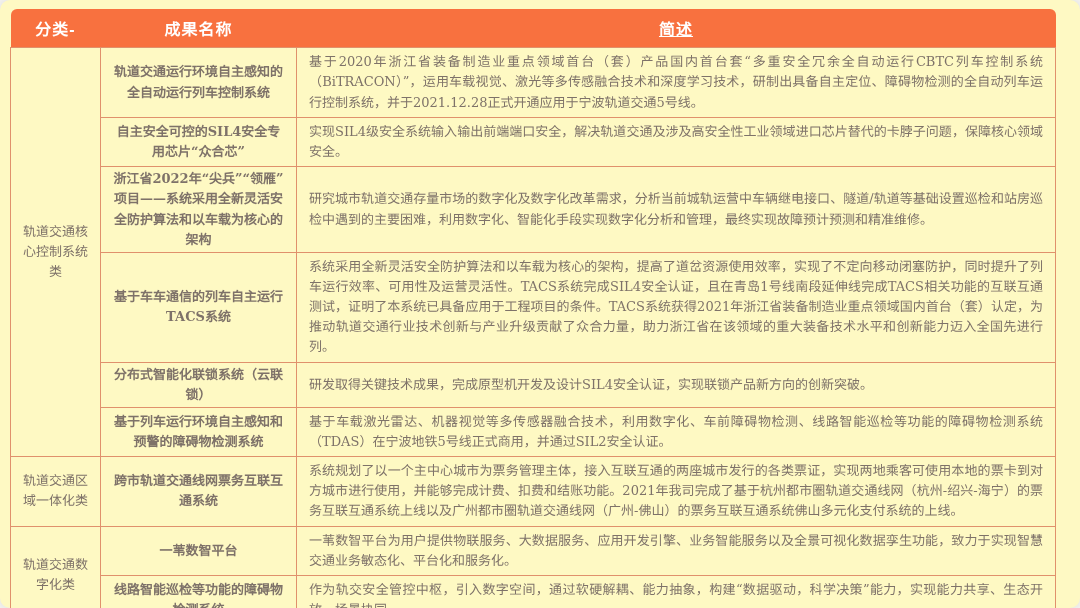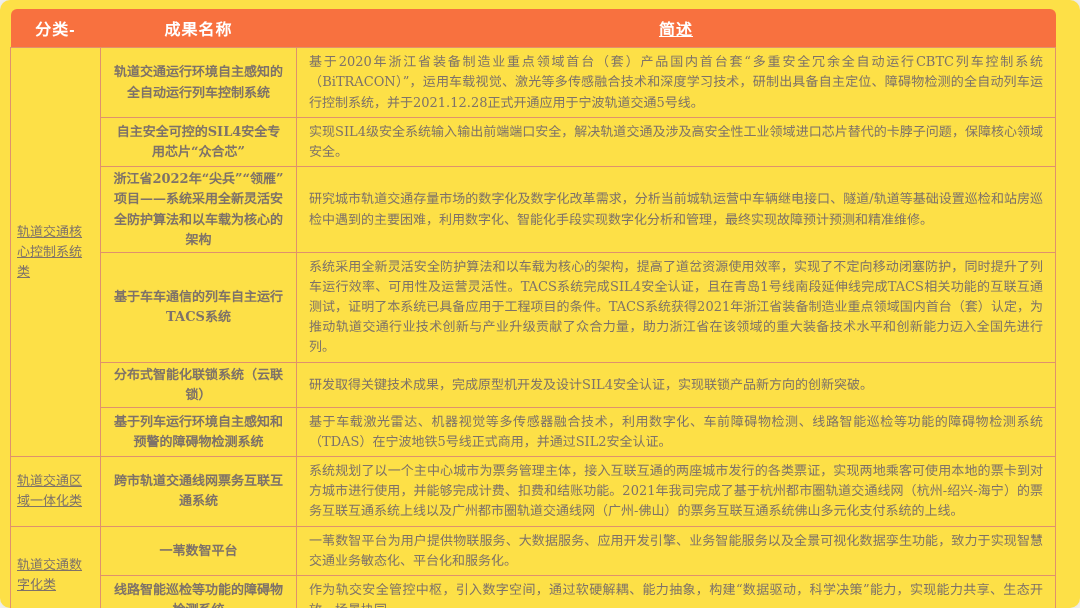--- a/index.html
+++ b/index.html
@@ -5,21 +5,21 @@
   html, body {
     margin: 0;
     padding: 0;
     background: #f2f1ed;
     font-family: "DejaVu Serif", "Liberation Serif", serif;
   }
   .card {
     box-sizing: border-box;
     width: 1080px;
     height: 608px;
-    background: #fde047;
+    background: #fef9c3;
     border-radius: 10px;
     padding: 9px 24px 12px 10px;
     overflow: hidden;
     box-shadow: 0 0 6px rgba(0,0,0,0.06);
   }
   table.results {
     width: 100%;
     border-collapse: collapse;
     table-layout: fixed;
     color: #7e7269;
@@ -37,22 +37,22 @@
     letter-spacing: 1px;
   }
   table.results thead th:first-child { border-top-left-radius: 6px; }
   table.results thead th:last-child  { border-top-right-radius: 6px; text-decoration: underline; }
   table.results td {
     border: 1px solid #e0916c;
     vertical-align: middle;
     line-height: 1.55;
   }
   td.cat {
+    text-align: center;
     padding: 2px 6px;
-    text-decoration: underline;
   }
   td.name {
     text-align: center;
     padding: 2px 10px;
     font-weight: bold;
   }
   td.desc {
     text-align: left;
     padding: 4px 12px;
     text-align: justify;

